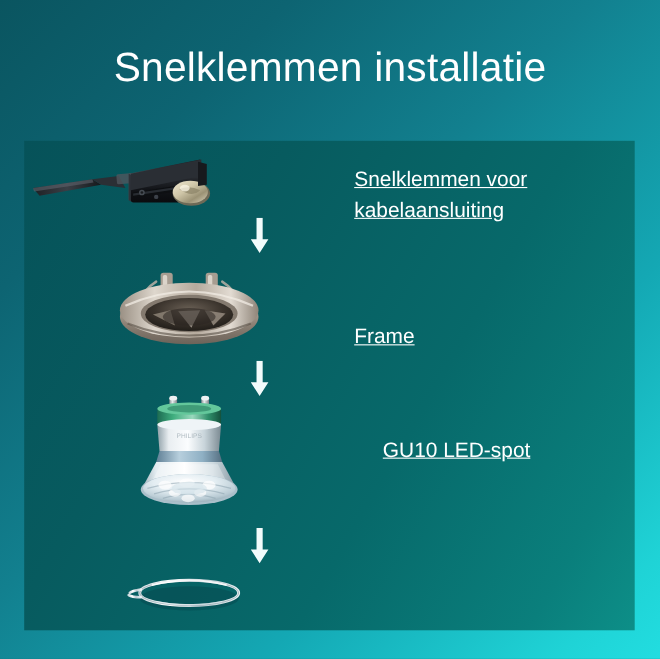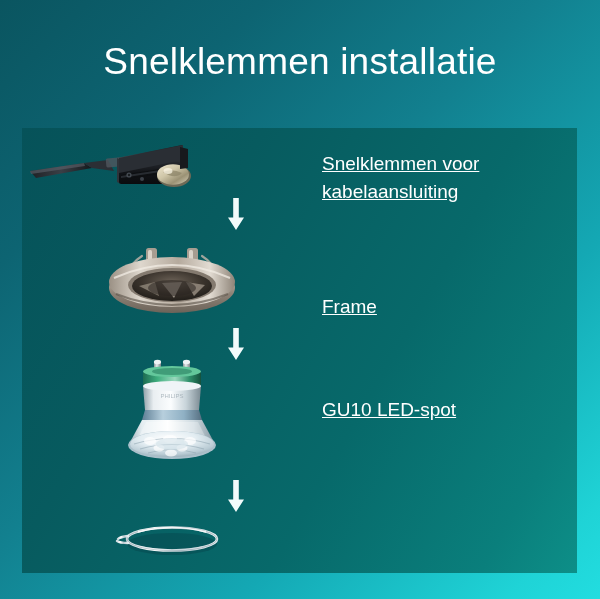--- a/index.html
+++ b/index.html
@@ -77,21 +77,21 @@
   }
 
   
   #row-terminal  { top: 10px;  height: 75px; }
   #row-frame     { top: 110px; height: 85px; }
   #row-lamp      { top: 230px; height: 110px; }
   #row-ring      { top: 385px; height: 50px; }
 
   #label-terminal { top: 12px; }
   #label-frame    { top: 28px; margin-top: 27px; }
-  #label-lamp     { top: 38px; }
+  #label-lamp     { top: 38px; margin-left: 26px; }
   #label-ring     { top: 10px; }
 
   
   .arrow {
     position: absolute;
     left: 203px;
     width: 22px;
     height: 34px;
   }
   #arrow-1 { top: 70px; }

